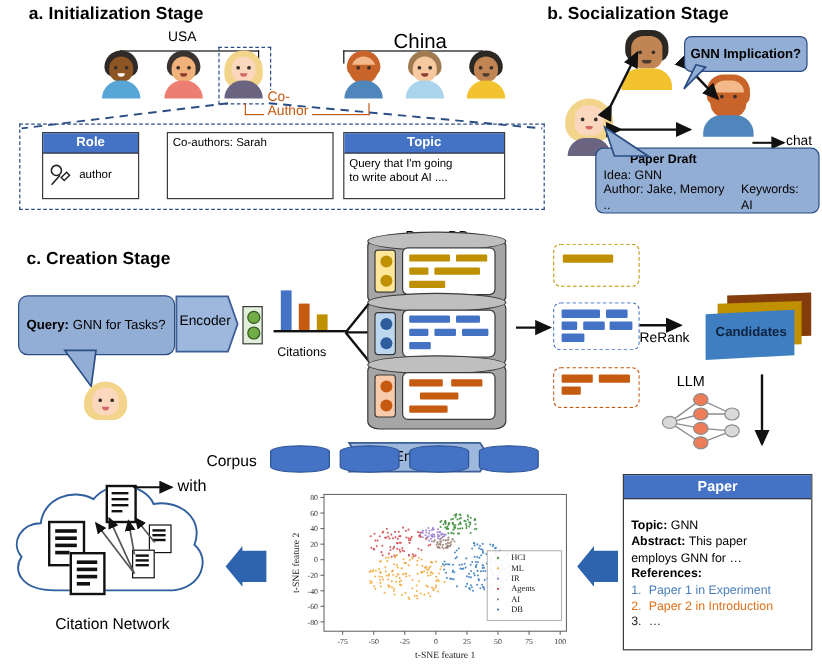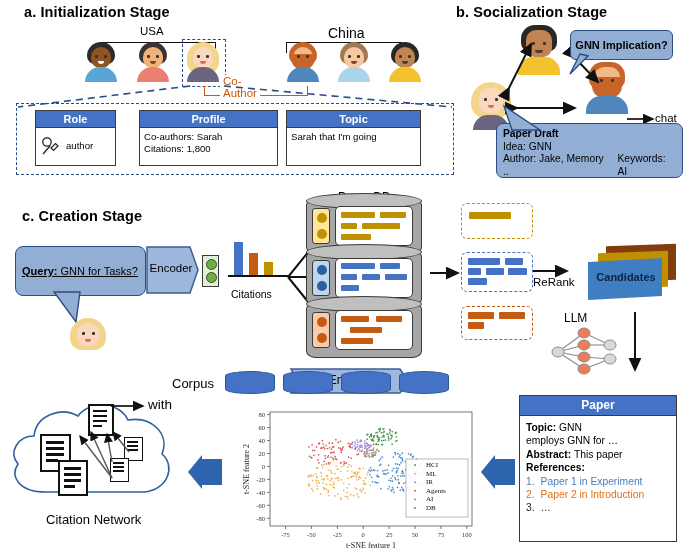--- a/index.html
+++ b/index.html
@@ -38,21 +38,21 @@
 <body>
 
 <div class="abs stage-title" style="left:24px;top:4px;">a. Initialization Stage</div>
 
 <div class="abs" style="left:100px;top:28px;">
   <div class="abs txt" style="left:40px;top:-3px;font-size:11.5px;">USA</div>
   <div class="brace" style="left:0px;top:14px;width:114px;height:10px;"></div>
 </div>
 
 <div class="abs" style="left:286px;top:28px;">
-  <div class="abs txt" style="left:42px;top:-3px;font-size:14px;text-align:center;">China</div>
+  <div class="abs txt" style="left:42px;top:-3px;font-size:17px;text-align:center;">China</div>
   <div class="brace" style="left:0px;top:14px;width:114px;height:10px;"></div>
 </div>
 
 <div class="av" style="left:84px;top:42px;">
   <div class="hair" style="background:#2f2a27;"></div>
   <div class="face" style="background:#8d5524;"></div>
   <div class="eye l"></div>
     <div class="eye r"></div>
   <div class="mouth" style="background:#fff;"></div>
   <div class="body" style="background:#58a6d6;"></div>
@@ -119,31 +119,30 @@
     <svg width="22" height="20" viewBox="0 0 22 20">
       <circle cx="7" cy="6" r="4.2" fill="none" stroke="#222" stroke-width="1.3"></circle>
       <path d="M3 18 L10 10" stroke="#222" stroke-width="1.3" fill="none"></path>
       <path d="M11 12 l4.5 -4.5 l2.5 2.5 l-4.5 4.5 z" fill="none" stroke="#222" stroke-width="1.2"></path>
     </svg>
     <span>author</span>
   </div>
 </div>
 
 <div class="abs card" style="left:139px;top:110px;width:139px;height:56px;">
-  <div class="card-hd">Profile</div>
   <div class="card-bd">
     <div>Co-authors: Sarah</div>
-    <div>Citations: 1,800</div>
   </div>
 </div>
 
 <div class="abs card" style="left:286px;top:110px;width:135px;height:56px;">
   <div class="card-hd">Topic</div>
   <div class="card-bd">
-    <div>Sarah that I'm going</div>
+    <div>Query that I'm going</div>
+    <div>to write about AI ....</div>
   </div>
 </div>
 
 <div class="abs stage-title" style="left:456px;top:4px;">b.  Socialization Stage</div>
 
 <div class="av" style="left:517px;top:25px;width:44px;height:50px;">
   <div class="hair" style="background:#2b2723;left:4px;width:36px;height:26px;"></div>
   <div class="face" style="background:#c08552;left:9px;width:26px;height:27px;"></div>
   <div class="eye l" style="left:15px;top:17px;"></div>
     <div class="eye r" style="left:26px;top:17px;"></div>
@@ -185,36 +184,36 @@
 
 <div class="abs bluebox" style="left:570px;top:30px;width:101px;height:28px;border-radius:6px;">
   <div style="font-size:11px;font-weight:bold;text-align:center;line-height:28px;">GNN Implication?</div>
 </div>
 <svg class="abs" style="left:566px;top:52px;" width="26" height="24">
   <path d="M14,2 L22,4 L4,22 Z" fill="#93aed4" stroke="#2a4d84" stroke-width="1.4"></path>
 </svg>
 
 <div class="abs bluebox" style="left:496px;top:123px;width:185px;height:53px;border-radius:7px;">
   <div style="padding:4px 6px;font-size:10.3px;line-height:12.6px;">
-    <div style="font-weight:bold;">Paper Draft</div>
+    <div style="font-weight:bold;margin-left:22px;">Paper Draft</div>
     <div>Idea: GNN</div>
     <div style="display:flex;gap:8px;">
       <span>Author: Jake, Memory ..</span>
       <span>Keywords: AI</span>
     </div>
   </div>
 </div>
 <svg class="abs" style="left:500px;top:104px;" width="42" height="30">
   <path d="M4,2 L40,26 L12,26 Z" fill="#93aed4" stroke="#2a4d84" stroke-width="1.4"></path>
 </svg>
 
 <div class="abs stage-title" style="left:22px;top:208px;">c. Creation Stage</div>
 
 <div class="abs bluebox" style="left:15px;top:246px;width:129px;height:48px;border-radius:8px;">
-  <div style="line-height:48px;padding-left:6px;font-size:11px;white-space:nowrap;text-decoration:underline;">
+  <div style="line-height:48px;padding-left:6px;font-size:11px;white-space:nowrap;">
     <span style="font-weight:bold;">Query:</span>
     <span>GNN for Tasks?</span>
   </div>
 </div>
 <svg class="abs" style="left:52px;top:290px;" width="34" height="35">
   <path d="M2,2 L28,2 L24,32 Z" fill="#93aed4" stroke="#2a4d84" stroke-width="1.4"></path>
 </svg>
 <div class="av" style="left:70px;top:318px;width:36px;height:34px;">
   <div class="hair" style="background:#f2d58a;left:0;width:36px;height:32px;border-radius:18px 18px 12px 12px;"></div>
   <div class="face" style="background:#fad7bd;left:7px;top:5px;width:22px;height:23px;"></div>
@@ -357,26 +356,26 @@
   <ellipse cx="32" cy="43" rx="6" ry="5" fill="#ed7d58" stroke="#8c8c8c"></ellipse>
   <ellipse cx="58" cy="19" rx="6" ry="5" fill="#d9d9d9" stroke="#8c8c8c"></ellipse>
   <ellipse cx="58" cy="33" rx="6" ry="5" fill="#d9d9d9" stroke="#8c8c8c"></ellipse>
 </svg>
 <svg class="abs" style="left:627px;top:312px;" width="16" height="72">
   <line x1="8" y1="0" x2="8" y2="58" stroke="#111" stroke-width="2" marker-end="url(#ah)"></line>
 </svg>
 
 <div class="abs card" style="left:519px;top:395px;width:158px;height:147px;">
   <div class="card-hd" style="font-size:12px;line-height:19px;">Paper</div>
-  <div style="padding:5px 6px;font-size:10.3px;line-height:13.4px;">
+  <div style="padding:16px 6px;font-size:10.3px;line-height:13.4px;">
     <div><span style="font-weight:bold;">Topic:</span>
          <span>GNN</span></div>
-    <div>employs GNN for …</div>
     <div><span style="font-weight:bold;">Abstract:</span>
          <span>This paper</span></div>
+    <div>employs GNN for …</div>
     <div style="font-weight:bold;">References:</div>
     <div style="display:flex;gap:6px;color:#4a7ebb;">
       <span>1.</span>
       <span>Paper 1 in Experiment</span>
       </div>
     <div style="display:flex;gap:6px;color:#e1701a;">
       <span>2.</span>
       <span>Paper 2 in Introduction</span>
       </div>
     <div style="display:flex;gap:6px;color:#222;">

